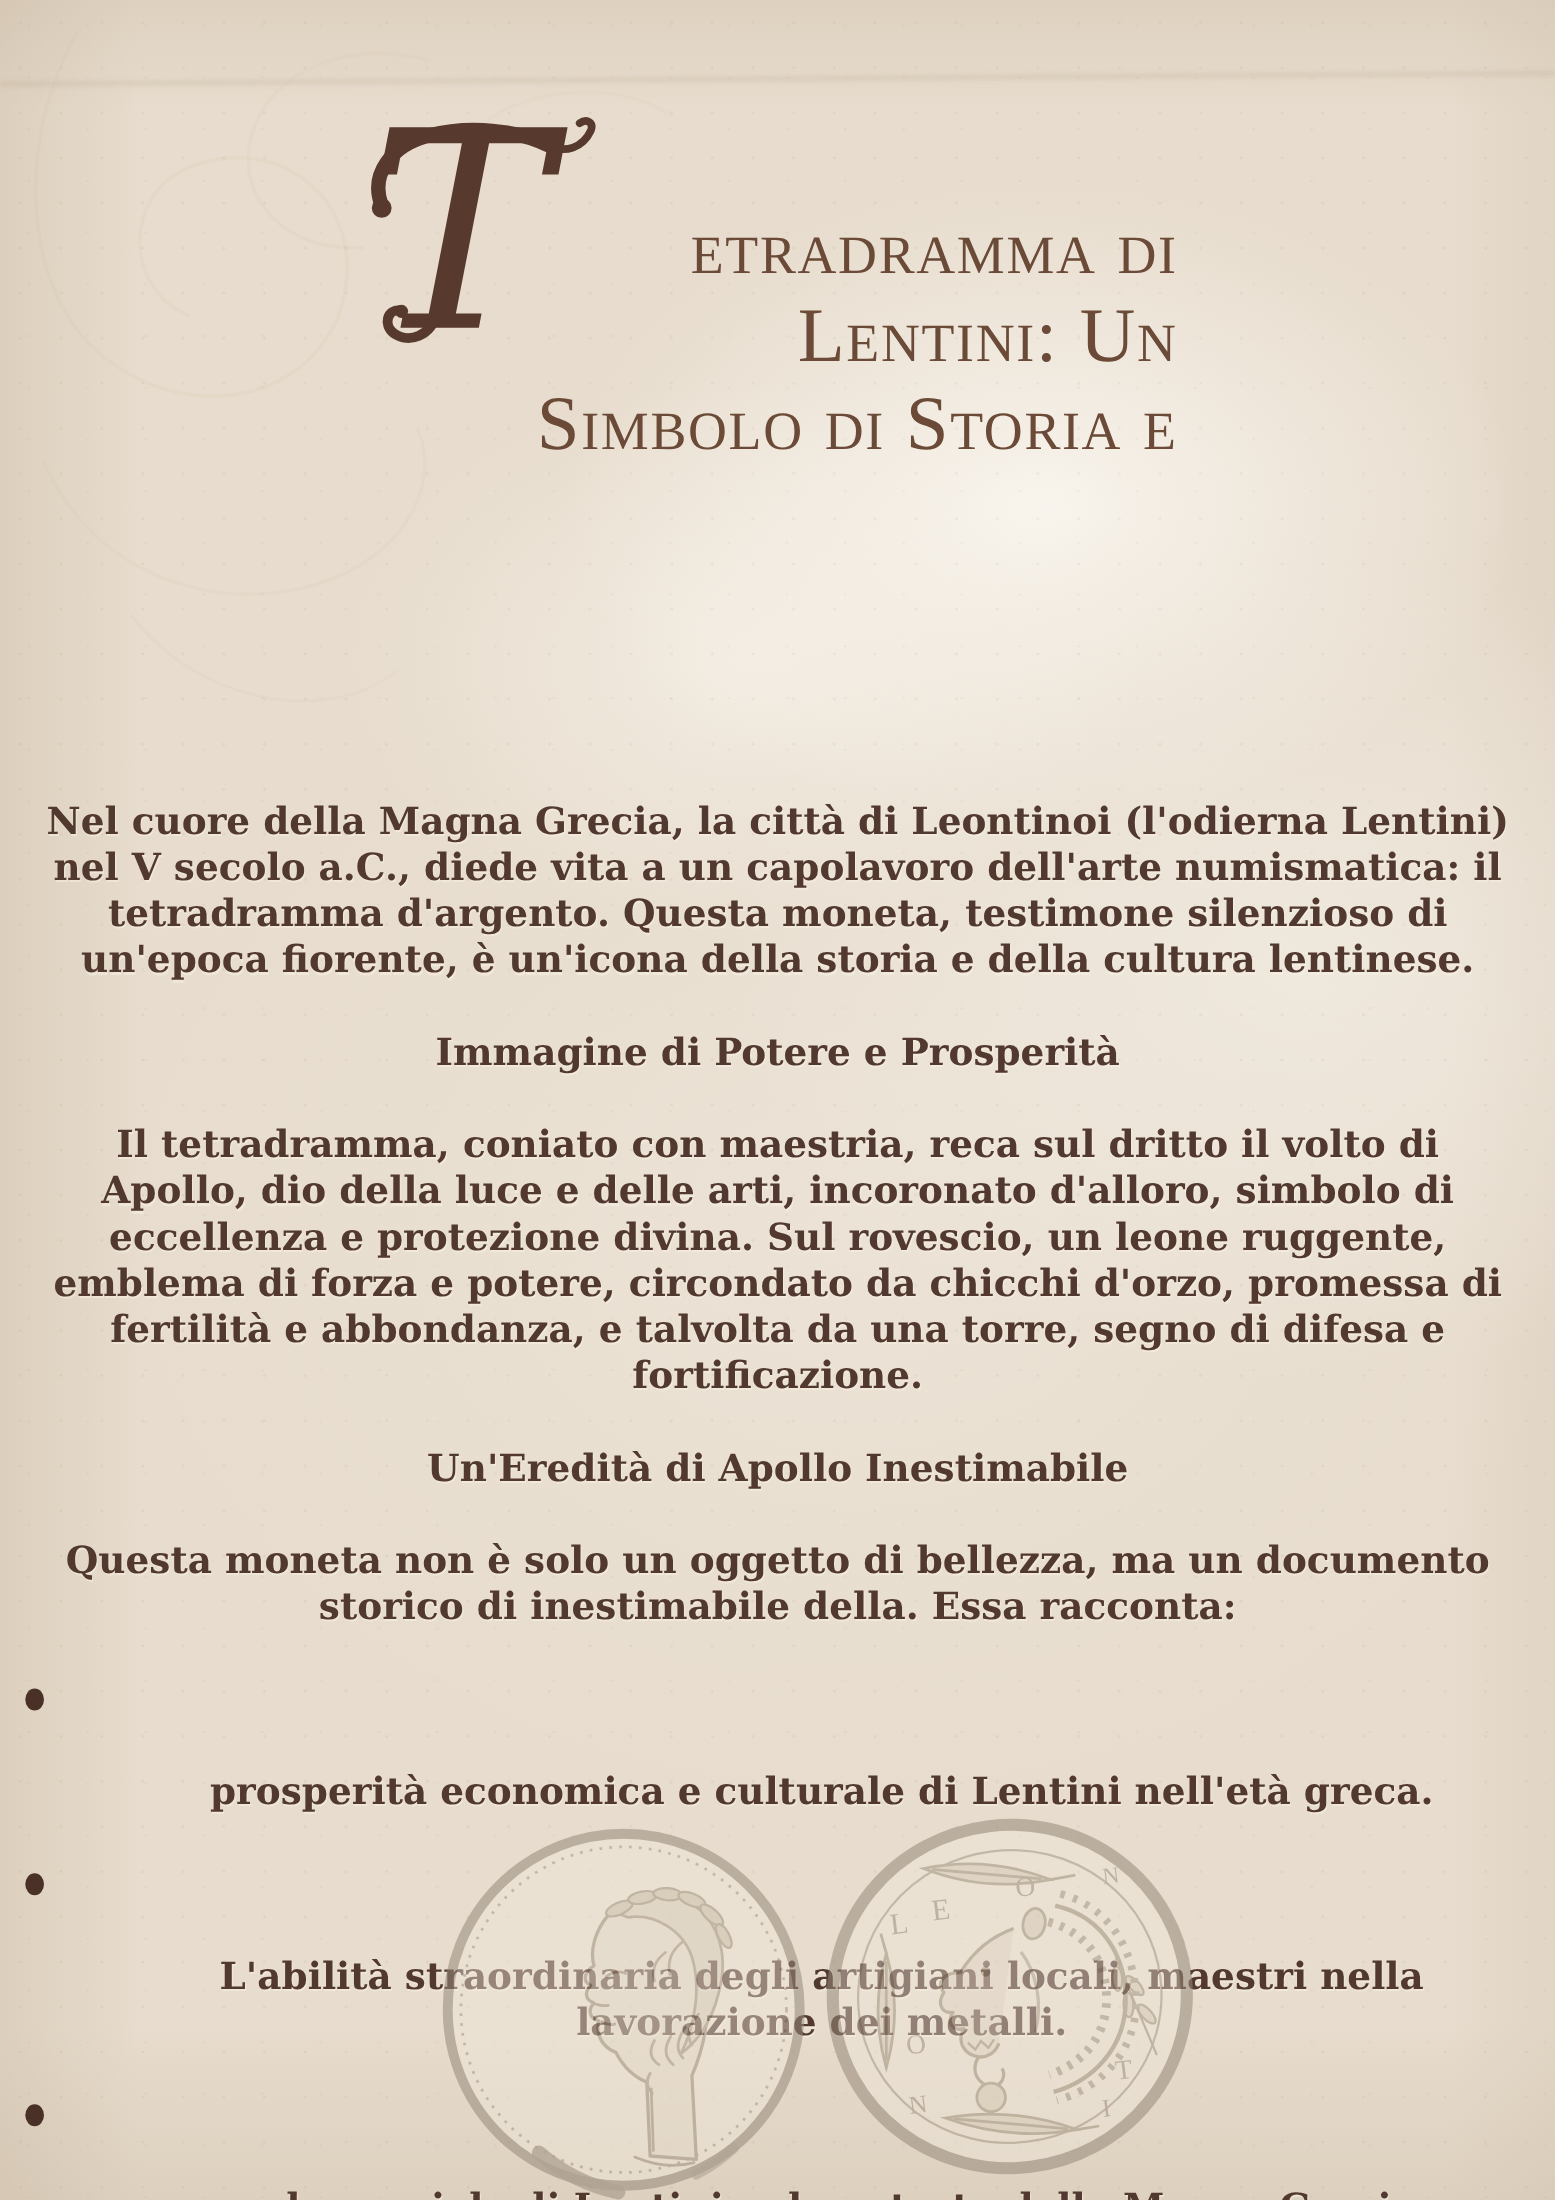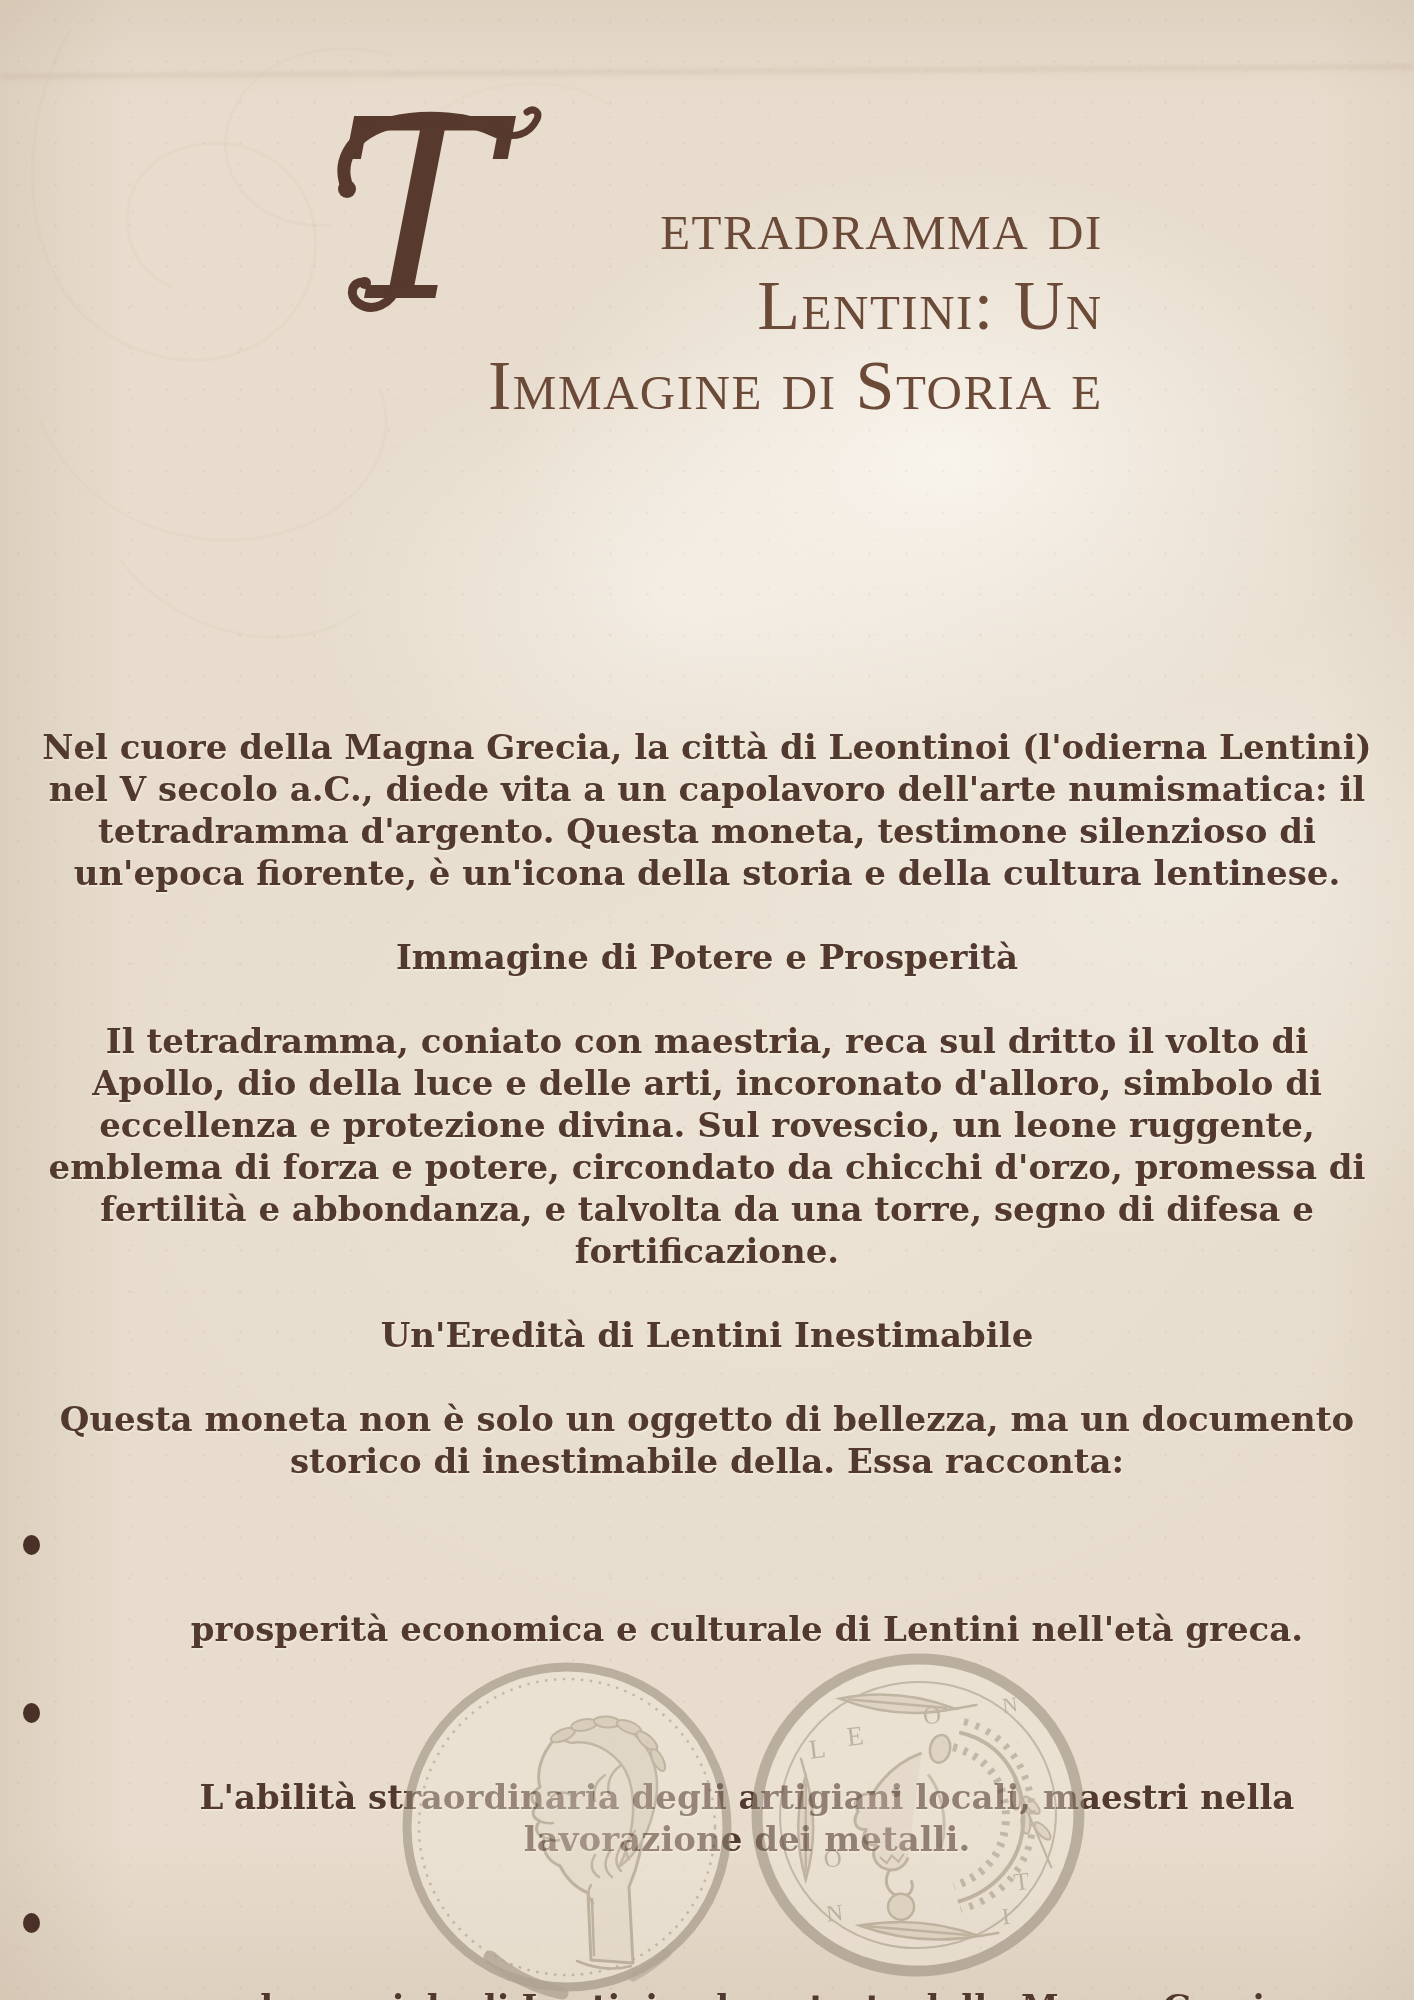--- a/index.html
+++ b/index.html
@@ -121,36 +121,36 @@
       <path d="M186,40 C202,48 218,42 225,27 C228,20 222,15 215,20" stroke-width="7"></path>
       <path d="M85,193 C80,213 60,221 46,211 C36,203 40,189 52,190" stroke-width="9"></path>
     </g>
     <circle cx="35" cy="97" r="9" fill="#57392d"></circle>
     <circle cx="53" cy="191" r="6" fill="#57392d"></circle>
   </svg>
 
   <h1 class="title">
     <span class="tline indent">etradramma di</span>
     <span class="tline">Lentini: Un</span>
-    <span class="tline">Immagine di Storia e</span>
+    <span class="tline">Simbolo di Storia e</span>
   </h1>
 
   <div class="content">
     <div class="block para">Nel cuore della Magna Grecia, la città di Leontinoi (l'odierna Lentini)
 nel V secolo a.C., diede vita a un capolavoro dell'arte numismatica: il
 tetradramma d'argento. Questa moneta, testimone silenzioso di
 un'epoca fiorente, è un'icona della storia e della cultura lentinese.</div>
     <div class="block heading">Immagine di Potere e Prosperità</div>
     <div class="block para">Il tetradramma, coniato con maestria, reca sul dritto il volto di
 Apollo, dio della luce e delle arti, incoronato d'alloro, simbolo di
 eccellenza e protezione divina. Sul rovescio, un leone ruggente,
 emblema di forza e potere, circondato da chicchi d'orzo, promessa di
 fertilità e abbondanza, e talvolta da una torre, segno di difesa e
 fortificazione.</div>
-    <div class="block heading">Un'Eredità di Lentini Inestimabile</div>
+    <div class="block heading">Un'Eredità di Apollo Inestimabile</div>
     <div class="block para">Questa moneta non è solo un oggetto di bellezza, ma un documento
 storico di inestimabile della. Essa racconta:</div>
     <div class="block bullet">
       <span class="dot"></span>
       <span class="bullet-text">prosperità economica e culturale di Lentini nell'età greca.</span>
     </div>
     <div class="block bullet">
       <span class="dot"></span>
       <span class="bullet-text">L'abilità straordinaria degli artigiani locali, maestri nella
 lavorazione dei metalli.</span>

